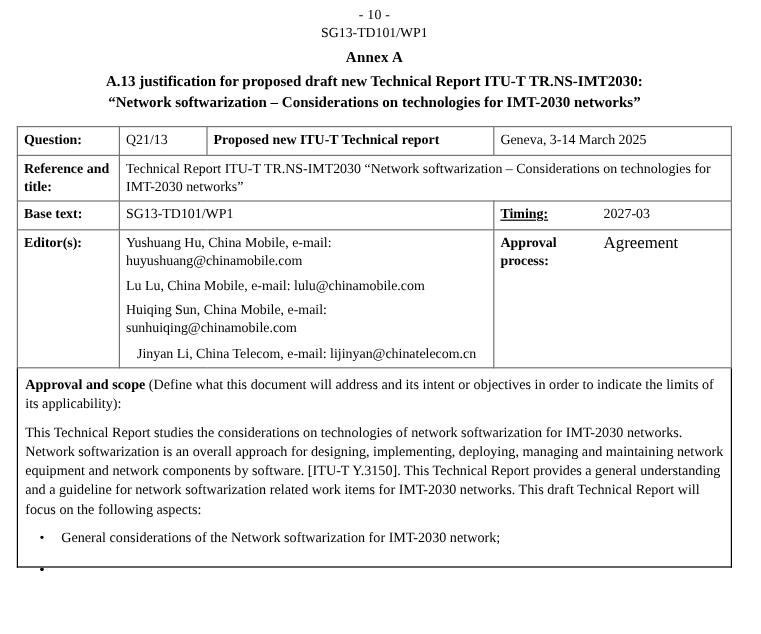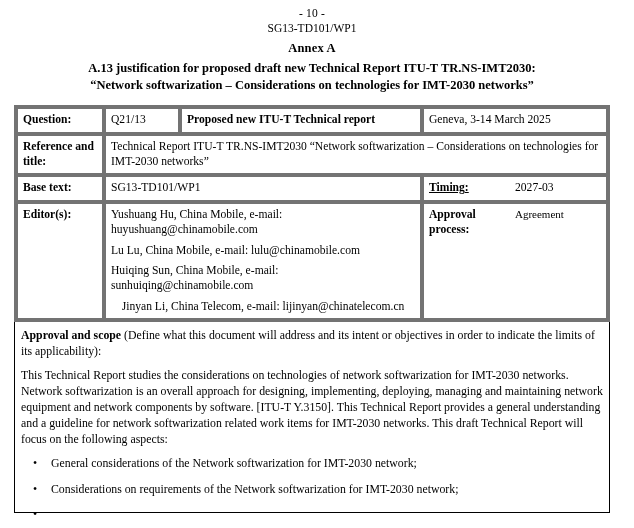--- a/index.html
+++ b/index.html
@@ -42,21 +42,21 @@
     margin-top: 4px;
     padding: 0 4px;
   }
   table.doc {
     border-collapse: collapse;
     width: 100%;
     margin-top: 11px;
     table-layout: fixed;
   }
   table.doc td {
-    border: 4px solid #737373;
+    border: 1px solid #737373;
     padding: 3px 5px 4px 5px;
     font-size: 11.6px;
     line-height: 1.33;
     vertical-align: top;
   }
   .b { font-weight: bold; }
   .cell-question { width: 74px; }
   .cell-qval { width: 62px; }
   .cell-propnew { width: 228px; }
   .cell-geneva { }
@@ -136,32 +136,32 @@
           <div>Lu Lu, China Mobile, e-mail: lulu@chinamobile.com</div>
           <div>Huiqing Sun, China Mobile, e-mail: sunhuiqing@chinamobile.com</div>
           <div>Jinyan Li,  China Telecom, e-mail: lijinyan@chinatelecom.cn</div>
         </div>
       </td>
       <td>
         <table style="border-collapse:collapse;width:100%;table-layout:fixed;border:none;">
           <tbody>
                 <tr>
             <td style="border:none;padding:0;font-weight:bold;font-size:11.6px;width:86px;vertical-align:top;">Approval process:</td>
-            <td style="border:none;padding:0;font-size:11px;vertical-align:top;">Agreement</td>
+            <td style="border:none;padding:0;font-size:14px;vertical-align:top;">Agreement</td>
           </tr>
         </tbody>
             </table>
       </td>
     </tr>
   </tbody>
     </table>
 
   <div class="purpose">
     <p><span class="b">Approval and scope</span><span> (Define what this document will address and its intent or objectives in order to indicate the limits of its applicability):</span></p>
     <p>This Technical Report studies the considerations on technologies of network softwarization for IMT-2030 networks. Network softwarization is an overall approach for designing, implementing, deploying, managing and maintaining network equipment and network components by software.  [ITU-T Y.3150]. This Technical Report provides a general understanding and a guideline for network softwarization related work items for IMT-2030 networks.  This draft Technical Report will focus on the following aspects:</p>
     <ul class="bullets">
       <li><span class="bl">•</span><span>General considerations of the Network softwarization for IMT-2030 network;</span></li>
-      <li><span class="bl">•</span><span>Considerations on requirements of the Network softwarization for IMT-2030 network;</span></li>
+      <li><span class="bl">•</span></li>
       <li><span class="bl">•</span></li>
     </ul>
   </div>
 
 </div>
 
 </body></html>

